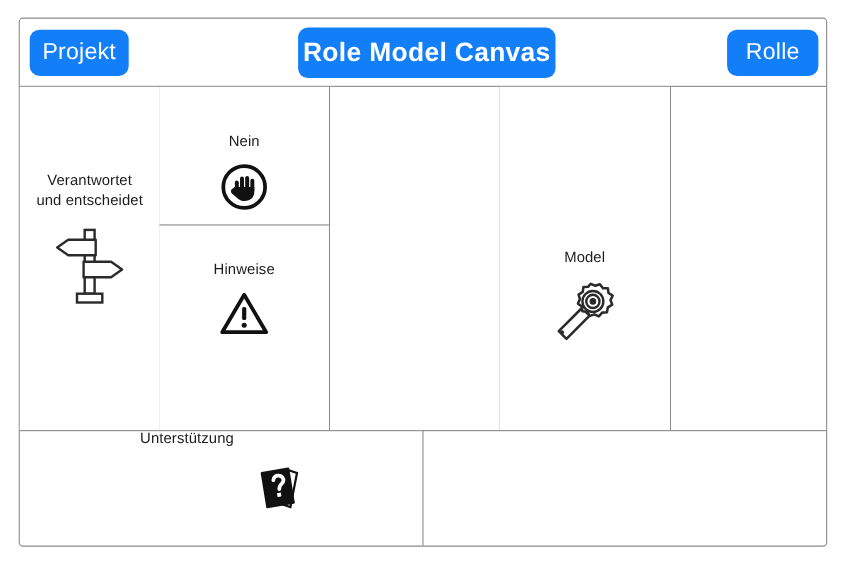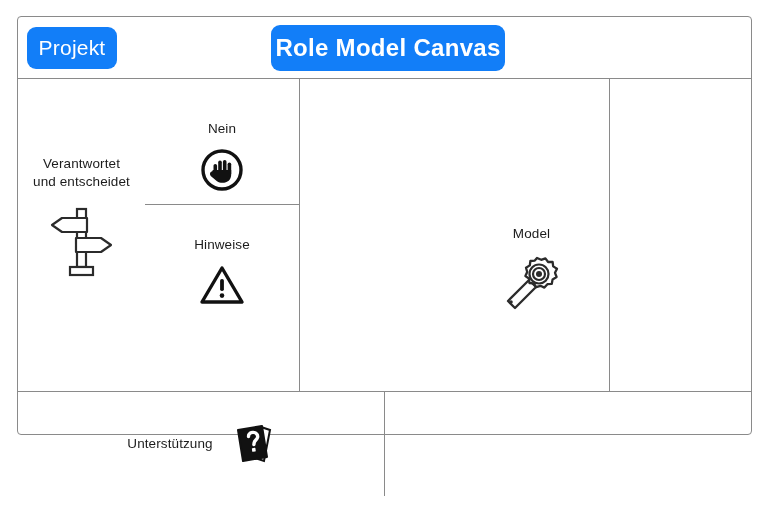--- a/index.html
+++ b/index.html
@@ -18,21 +18,21 @@
     height: 511px;
     background: #ffffff;
   }
 
   
   .canvas-frame {
     position: absolute;
     left: 17px;
     top: 16px;
     width: 735px;
-    height: 419px;
+    height: 481px;
     box-sizing: border-box;
     border: 1.5px solid #8a8a8a;
     border-radius: 4px;
     background: #ffffff;
     padding-left: 20px;
   }
 
   
   .header-band {
     position: absolute;
@@ -145,21 +145,20 @@
     width: 100%;
     height: 105px;
   }
 
   .bottom-cell {
     position: absolute;
     top: 0;
     height: 100%;
     box-sizing: border-box;
     display: flex;
-    align-items: center;
     justify-content: center;
     gap: 18px;
   }
 
   .bottom-left  { left: 0px;   width: 366px; }
   .bottom-right { left: 366px; width: 366px; }
 
   .bottom-label {
     font-size: 13.5px;
     color: #1c1c1c;
@@ -183,20 +182,21 @@
 
 <div id="canvas-root">
   <div class="canvas-frame">
 
     <div class="header-band">
 
       <div class="pill pill-projekt">Projekt</div>
 
       <div class="pill pill-title">Role Model Canvas</div>
 
+      <div class="pill pill-rolle">Rolle</div>
     </div>
 
     <div class="grid-region">
 
       <div class="vdiv" style="left:127px;"></div>
       <div class="vdiv" style="left:281px;"></div>
       <div class="vdiv" style="left:436px;"></div>
       <div class="vdiv" style="left:591px;"></div>
 
       <div class="cell col-a cell-verantwortet">

